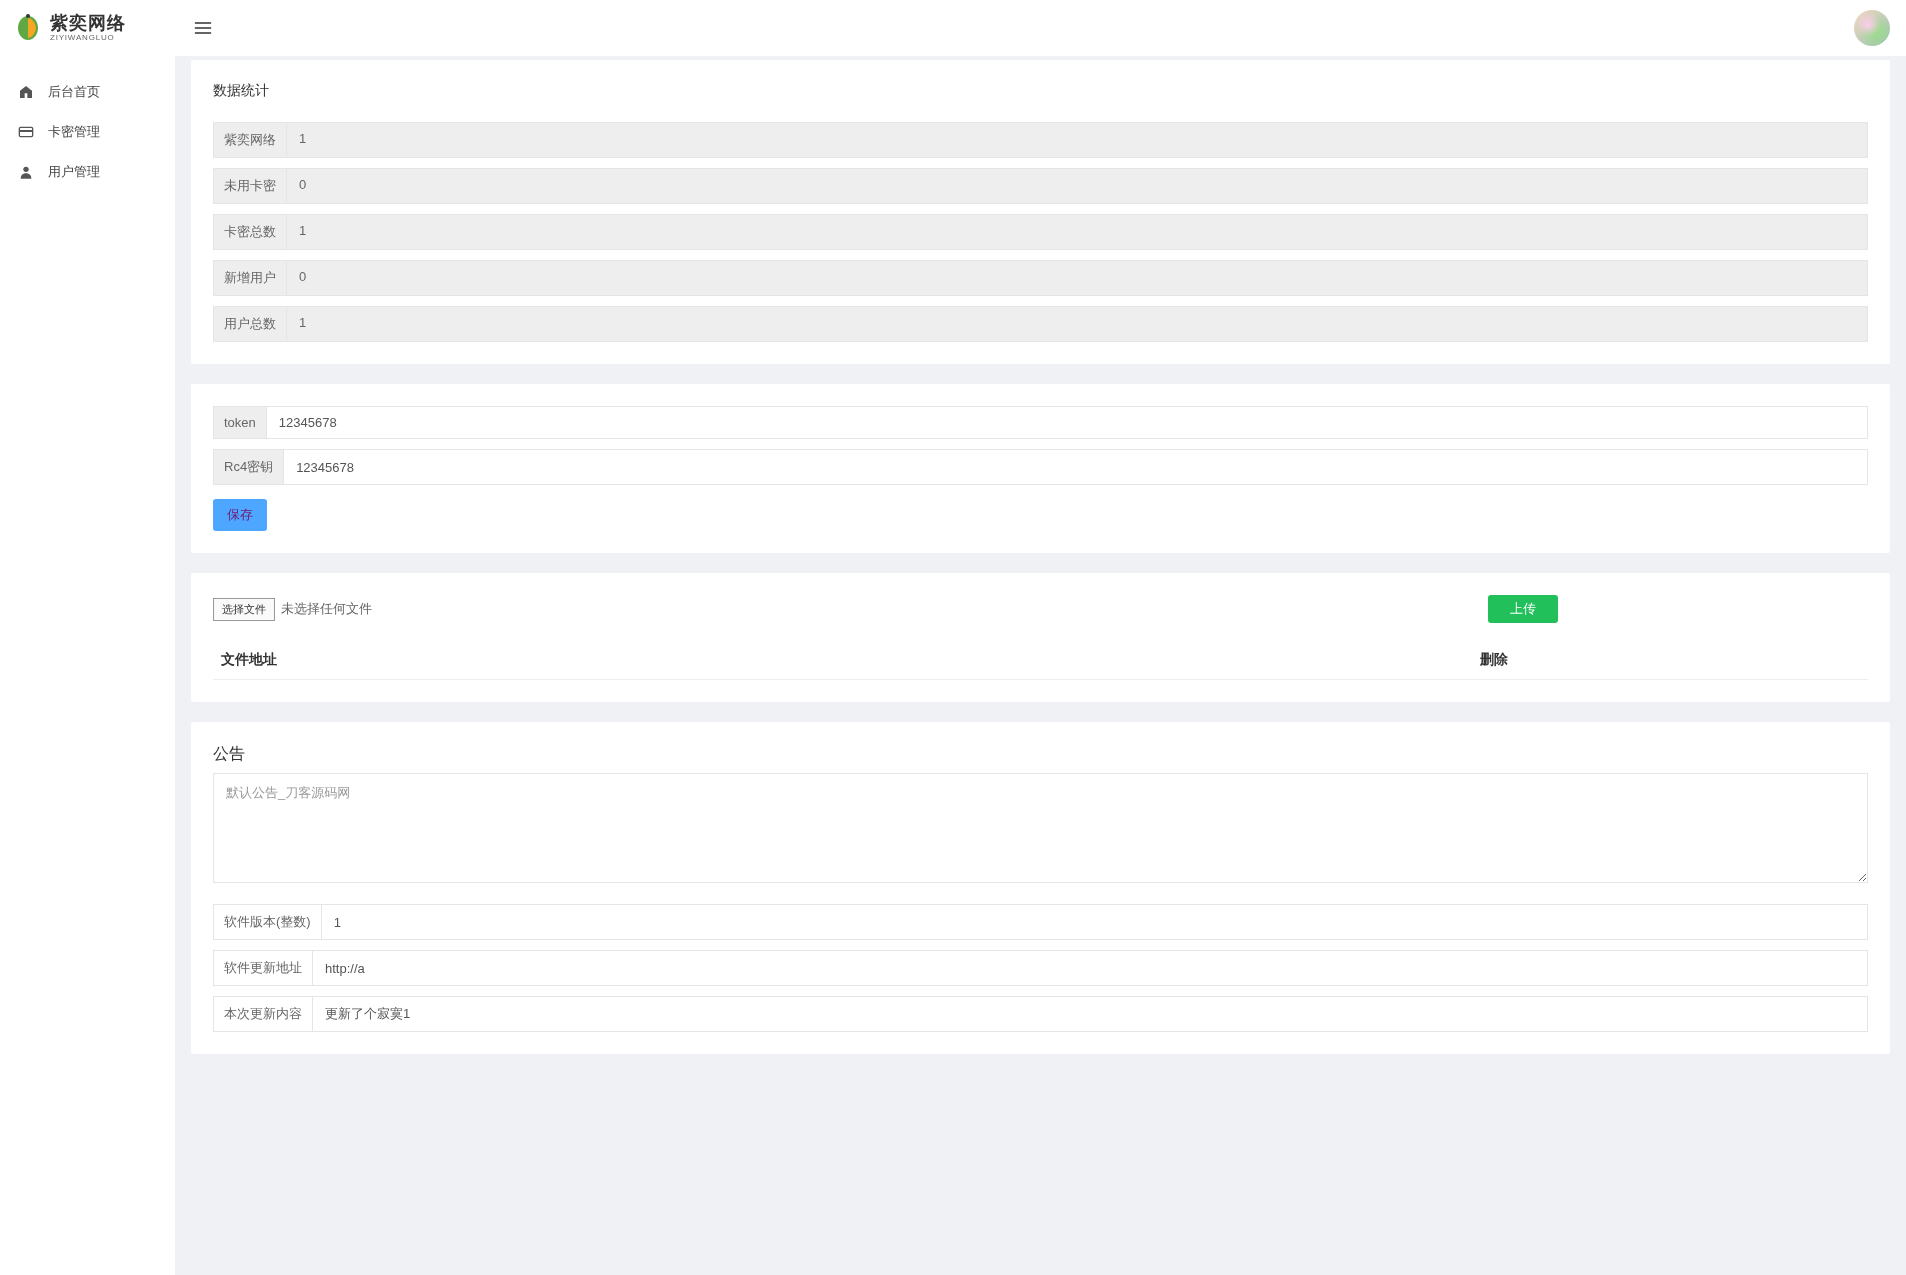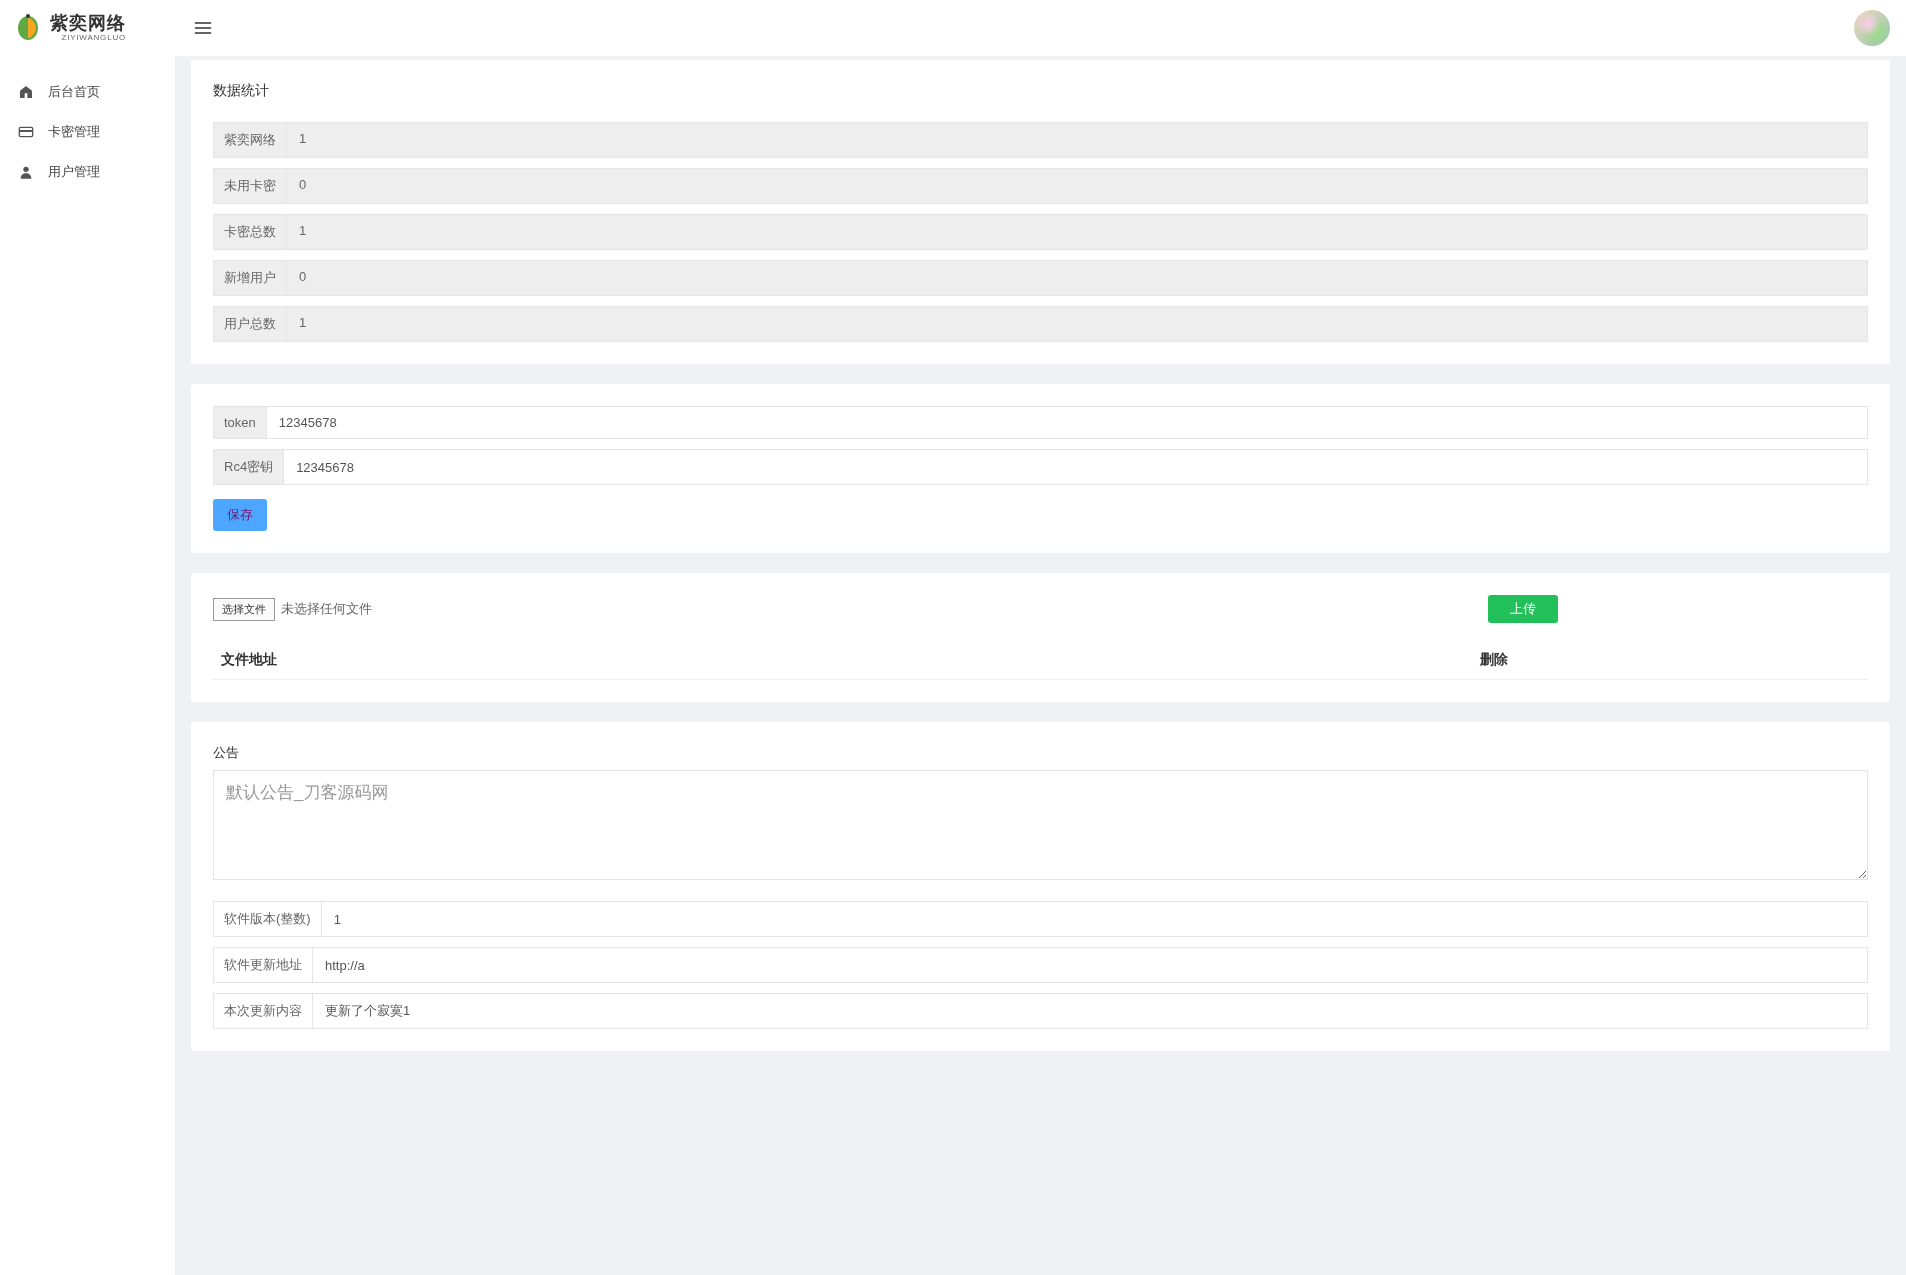--- a/index.html
+++ b/index.html
@@ -4,21 +4,21 @@
 <style>
 * { margin: 0; padding: 0; box-sizing: border-box; }
 body { font-family: "Microsoft YaHei", Arial, sans-serif; font-size: 14px; color: #333; background: #f0f1f5; }
 .app { display: flex; min-height: 100vh; }
 .sidebar { width: 175px; background: #fff; flex-shrink: 0; }
 .logo-area { height: 56px; display: flex; align-items: center; padding: 0 12px; }
 .logo-img { display: flex; align-items: center; }
 .logo-icon { width: 32px; height: 32px; margin-right: 6px; }
 .logo-text { display: flex; flex-direction: column; line-height: 1; }
 .logo-cn { font-size: 18px; font-weight: bold; color: #333; letter-spacing: 1px; }
-.logo-en { font-size: 8px; color: #666; letter-spacing: 0.8px; margin-top: 2px; text-align: right; }
+.logo-en { font-size: 8px; color: #666; letter-spacing: 0.8px; margin-top: 2px; }
 .nav-list { padding-top: 16px; }
 .nav-item { display: flex; align-items: center; padding: 11px 18px; color: #444; cursor: pointer; font-size: 13px; }
 .nav-icon { width: 16px; height: 16px; margin-right: 14px; display: inline-flex; align-items: center; justify-content: center; }
 .main { flex: 1; display: flex; flex-direction: column; }
 .topbar { height: 56px; background: #fff; display: flex; align-items: center; justify-content: space-between; padding: 0 16px; }
 .hamburger { cursor: pointer; width: 24px; height: 24px; display: flex; align-items: center; justify-content: center; }
 .avatar { width: 36px; height: 36px; border-radius: 50%; background: linear-gradient(135deg,#f5d7c5,#8fc7a5); cursor: pointer; overflow: hidden; position: relative; }
 .avatar::after { content: ""; position: absolute; inset: 0; background: radial-gradient(circle at 40% 40%, #fce, transparent 40%), radial-gradient(circle at 60% 60%, #9d8, transparent 50%); }
 .content { padding: 4px 16px 20px; flex: 1; overflow-y: auto; }
 .card { background: #fff; border-radius: 2px; padding: 22px; margin-bottom: 20px; }
@@ -32,22 +32,22 @@
 .btn-primary { background: #4da6ff; color: #701a75; }
 .btn-success { background: #22c05b; color: #fff; padding: 5px 22px; }
 .upload-row { display: flex; align-items: center; margin-bottom: 18px; }
 .upload-left { flex: 1; display: flex; align-items: center; }
 .file-btn { border: 1px solid #999; background: #fafafa; padding: 3px 8px; font-size: 11px; color: #333; cursor: pointer; margin-right: 6px; }
 .file-status { color: #666; font-size: 13px; }
 .upload-right { width: 380px; display: flex; }
 .table-head { display: flex; border-bottom: 1px solid #eee; padding: 10px 8px; font-size: 14px; font-weight: bold; color: #333; }
 .th1 { flex: 1; }
 .th2 { width: 380px; }
-.section-label { font-size: 13px; color: #333; margin-bottom: 8px; }
-.textarea-full { width: 100%; border: 1px solid #e5e5e5; padding: 10px 12px; font-size: 17px; color: #999; min-height: 110px; resize: vertical; outline: none; font-family: inherit; margin-bottom: 18px; }
+.section-label { font-size: 16px; color: #333; margin-bottom: 8px; }
+.textarea-full { width: 100%; border: 1px solid #e5e5e5; padding: 10px 12px; font-size: 13px; color: #999; min-height: 110px; resize: vertical; outline: none; font-family: inherit; margin-bottom: 18px; }
 .stats-list .ig-label { min-width: 60px; }
 .info-list .ig-label { min-width: 48px; }
 .form-list .ig-label { min-width: 85px; background: #fff; border-color: #e5e5e5; }
 .card-upload { padding: 22px; }
 svg { display: block; }
 </style>
 </head>
 <body>
 
 <div class="app">

